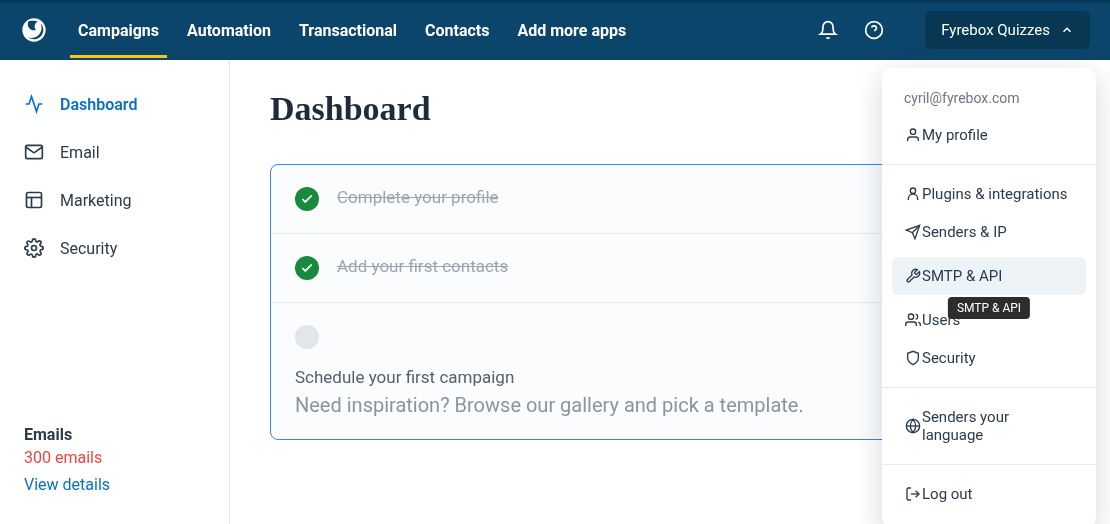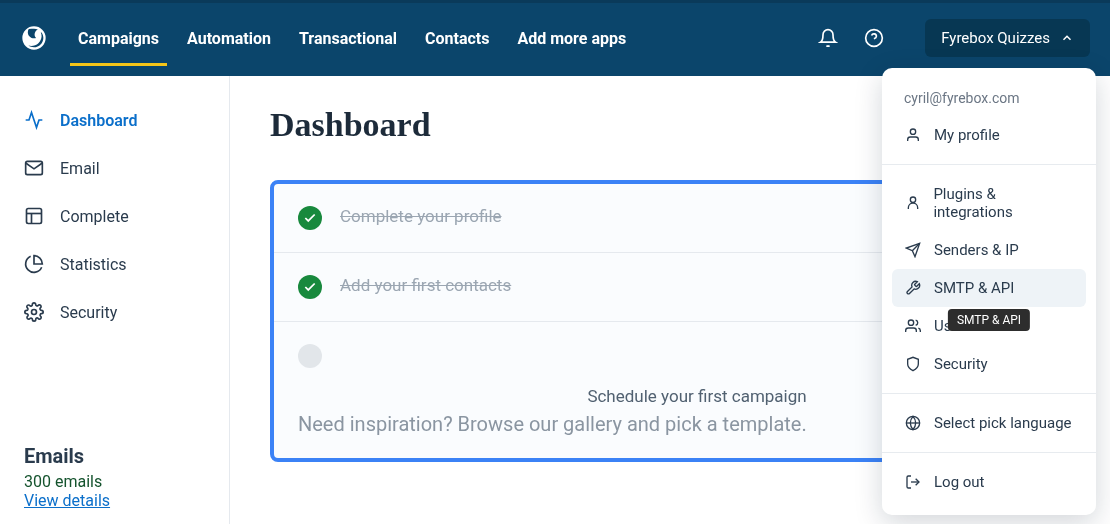--- a/index.html
+++ b/index.html
@@ -1,62 +1,62 @@
 <!DOCTYPE html>
 <html><head>
 <meta charset="utf-8">
 <style>
 * { margin: 0; padding: 0; box-sizing: border-box; }
 body { font-family: -apple-system, BlinkMacSystemFont, "Segoe UI", Roboto, sans-serif; background: #f7f9fb; width: 1110px; height: 524px; overflow: hidden; }
 
-.topbar { background: #0b456b; height: 76px; display: flex; align-items: center; padding: 0 20px; position: relative; }
+.topbar { background: #0b456b; height: 60px; display: flex; align-items: center; padding: 0 20px; position: relative; }
 .topbar::before { content: ""; position: absolute; top: 0; left: 0; right: 0; height: 3px; background: #0a3a5a; }
 .logo { width: 28px; height: 28px; margin-right: 30px; }
 .logo svg { fill: white; }
 .nav-main { display: flex; gap: 28px; }
 .nav-item { color: #ffffff; font-size: 16px; font-weight: 700; cursor: pointer; padding: 18px 0; position: relative; white-space: nowrap; }
 .nav-item.active { font-weight: 700; }
 .nav-item.active::after { content: ""; position: absolute; bottom: 0; left: -8px; right: -8px; height: 3px; background: #f5c518; }
 .topbar-spacer { flex: 1; }
 .topbar-icon { color: white; width: 22px; height: 22px; margin: 0 12px; cursor: pointer; display: flex; align-items: center; justify-content: center; }
 .account-btn { background: #073753; color: white; border-radius: 6px; padding: 10px 16px; margin-left: 28px; display: flex; align-items: center; gap: 10px; cursor: pointer; font-size: 15px; }
 .account-btn .chev { width: 14px; height: 14px; }
 
 .body-row { display: flex; height: calc(100% - 60px); }
 
 .sidebar { width: 230px; background: #fff; border-right: 1px solid #e5e9ee; padding-top: 20px; display: flex; flex-direction: column; }
 .side-item { display: flex; align-items: center; gap: 16px; padding: 14px 24px; cursor: pointer; color: #2a3b4d; font-size: 16px; }
 .side-item.active { color: #0b6fca; font-weight: 600; }
 .side-item .icn { width: 20px; height: 20px; display: flex; align-items: center; justify-content: center; }
 .side-item.active .icn svg { stroke: #0b6fca; }
 .side-footer { margin-top: auto; padding: 0 24px 30px 24px; }
-.side-footer .hd { font-weight: 700; color: #2a3b4d; margin-bottom: 4px; font-size: 20px; }
-.side-footer .ct { color: #14532d; font-size: 16px; margin-bottom: 0; }
-.side-footer .lk { color: #0b6fca; text-decoration: underline; cursor: pointer; font-size: 16px; }
+.side-footer .hd { font-weight: 700; color: #2a3b4d; margin-bottom: 4px; font-size: 16px; }
+.side-footer .ct { color: #ef4444; font-size: 16px; margin-bottom: 8px; }
+.side-footer .lk { color: #0b6fca; cursor: pointer; font-size: 16px; }
 
 .main { flex: 1; padding: 30px 40px; position: relative; background: #fff; }
 .page-title { font-family: Georgia, "Times New Roman", serif; font-size: 34px; font-weight: 700; color: #1d2b3a; margin-bottom: 36px; }
 .section-heading { font-size: 24px; font-weight: 700; color: #2a3b4d; margin-bottom: 28px; }
-.tasks { border: 4px solid #3b82f6; border-radius: 8px; background: #fafcfe; text-align: right; }
+.tasks { border: 1px solid #3b82f6; border-radius: 8px; background: #fafcfe; }
 .task-row { display: flex; align-items: flex-start; gap: 18px; padding: 22px 24px; border-bottom: 1px solid #e5e9ee; }
 .task-row:last-child { border-bottom: none; flex-direction: column; }
 .task-check { width: 24px; height: 24px; border-radius: 50%; display: flex; align-items: center; justify-content: center; flex-shrink: 0; }
 .task-check.done { background: #18893d; color: white; }
 .task-check.pending { background: #e2e6ea; }
 .task-texts { display: flex; flex-direction: column; gap: 6px; }
 .task-title { color: #516171; font-size: 17px; }
 .task-title.done { text-decoration: line-through; color: #9ba6b2; }
 .task-sub { color: #8a95a1; font-size: 20px; }
 
 .dropdown { position: absolute; top: 68px; right: 14px; width: 214px; background: white; border-radius: 10px; box-shadow: 0 8px 28px rgba(10,30,50,0.18); overflow: visible; z-index: 50; padding: 6px 0; }
 .dd-group { padding: 8px 4px; }
 .dd-sep { height: 1px; background: #e7ebef; margin: 2px 0; }
 .dd-email { padding: 8px 18px 10px 18px; color: #6b7684; font-size: 14px; }
-.dd-item { display: flex; align-items: center; gap: 12px; padding: 10px 18px; color: #2a3b4d; font-size: 15px; cursor: pointer; position: relative; }
-.dd-item.highlight { background: #eef3f7; border-radius: 6px; margin: 0 6px; padding: 10px 12px; }
+.dd-item { display: flex; align-items: center; padding: 10px 18px; color: #2a3b4d; font-size: 15px; cursor: pointer; position: relative; }
+.dd-item.highlight { background: #eef3f7; border-radius: 6px; margin: 6px 6px; padding: 10px 12px; }
 .dd-item .icn { width: 18px; height: 18px; display: flex; align-items: center; justify-content: center; }
 .tooltip { position: absolute; top: 100%; left: 50%; transform: translateX(-50%); margin-top: 2px; background: #2d2d2d; color: white; font-size: 12px; padding: 4px 9px; border-radius: 4px; white-space: nowrap; z-index: 60; }
 
 svg { display: block; }
 </style>
 </head>
 <body>
 
 <div class="topbar">
   <div class="logo">
@@ -116,30 +116,21 @@
       <span>Email</span>
     </div>
     <div class="side-item">
       <span class="icn">
           <svg viewBox="0 0 24 24" width="20" height="20" fill="none" stroke="#2a3b4d" stroke-width="2">
             <rect x="3" y="3" width="18" height="18" rx="2"></rect>
             <line x1="3" y1="9" x2="21" y2="9"></line>
             <line x1="9" y1="21" x2="9" y2="9"></line>
           </svg>
         </span>
-      <span>Complete</span>
-    </div>
-    <div class="side-item">
-      <span class="icn">
-          <svg viewBox="0 0 24 24" width="20" height="20" fill="none" stroke="#2a3b4d" stroke-width="2">
-            <path d="M21.2 15.9A10 10 0 1 1 8 2.8"></path>
-            <path d="M22 12A10 10 0 0 0 12 2v10z"></path>
-          </svg>
-        </span>
-      <span>Statistics</span>
+      <span>Marketing</span>
     </div>
     <div class="side-item">
       <span class="icn">
           <svg viewBox="0 0 24 24" width="20" height="20" fill="none" stroke="#2a3b4d" stroke-width="2">
             <circle cx="12" cy="12" r="3"></circle>
             <path d="M19.4 15a1.7 1.7 0 0 0 .3 1.8l.1.1a2 2 0 1 1-2.8 2.8l-.1-.1a1.7 1.7 0 0 0-1.8-.3 1.7 1.7 0 0 0-1 1.5V21a2 2 0 1 1-4 0v-.1a1.7 1.7 0 0 0-1-1.5 1.7 1.7 0 0 0-1.8.3l-.1.1a2 2 0 1 1-2.8-2.8l.1-.1a1.7 1.7 0 0 0 .3-1.8 1.7 1.7 0 0 0-1.5-1H3a2 2 0 1 1 0-4h.1a1.7 1.7 0 0 0 1.5-1 1.7 1.7 0 0 0-.3-1.8l-.1-.1a2 2 0 1 1 2.8-2.8l.1.1a1.7 1.7 0 0 0 1.8.3H9a1.7 1.7 0 0 0 1-1.5V3a2 2 0 1 1 4 0v.1a1.7 1.7 0 0 0 1 1.5 1.7 1.7 0 0 0 1.8-.3l.1-.1a2 2 0 1 1 2.8 2.8l-.1.1a1.7 1.7 0 0 0-.3 1.8V9a1.7 1.7 0 0 0 1.5 1H21a2 2 0 1 1 0 4h-.1a1.7 1.7 0 0 0-1.5 1z"></path>
           </svg>
         </span>
       <span>Security</span>
     </div>
@@ -249,21 +240,21 @@
   <div class="dd-sep"></div>
   <div class="dd-group">
     <div class="dd-item">
       <span class="icn">
           <svg viewBox="0 0 24 24" width="16" height="16" fill="none" stroke="#2a3b4d" stroke-width="2">
             <circle cx="12" cy="12" r="10"></circle>
             <line x1="2" y1="12" x2="22" y2="12"></line>
             <path d="M12 2a15.3 15.3 0 0 1 4 10 15.3 15.3 0 0 1-4 10 15.3 15.3 0 0 1-4-10 15.3 15.3 0 0 1 4-10z"></path>
           </svg>
         </span>
-      <span>Select pick language</span>
+      <span>Senders your language</span>
     </div>
   </div>
   <div class="dd-sep"></div>
   <div class="dd-group">
     <div class="dd-item">
       <span class="icn">
           <svg viewBox="0 0 24 24" width="16" height="16" fill="none" stroke="#2a3b4d" stroke-width="2">
             <path d="M9 21H5a2 2 0 0 1-2-2V5a2 2 0 0 1 2-2h4"></path>
             <polyline points="16 17 21 12 16 7"></polyline>
             <line x1="21" y1="12" x2="9" y2="12"></line>

